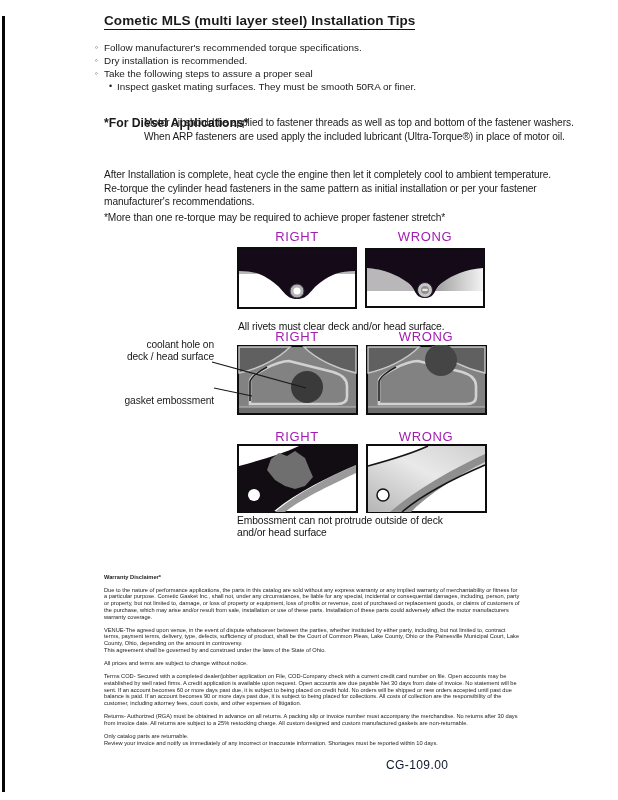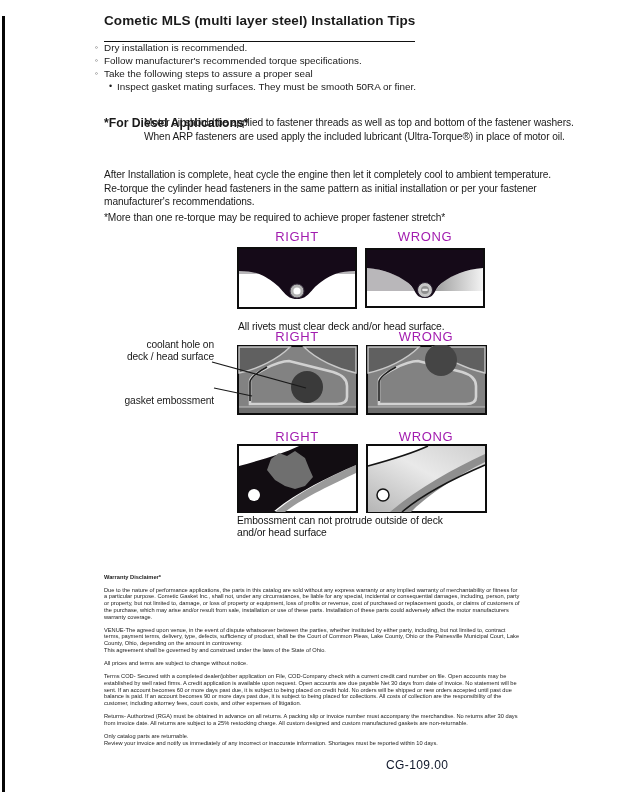--- a/index.html
+++ b/index.html
@@ -4,21 +4,21 @@
 <style>
   html,body{margin:0;padding:0;background:#e8e8e8;}
   .page{
     position:relative;width:618px;height:800px;background:#ffffff;
     font-family:"Liberation Sans","DejaVu Sans",sans-serif;color:#1a1a1a;
     overflow:hidden;margin:0 auto;
   }
   .abs{position:absolute;}
   .scan-line{left:2px;top:16px;width:3px;height:776px;background:#060606;}
   .title{left:104px;top:13px;font-size:13.5px;font-weight:bold;letter-spacing:.1px;}
-  .title span{display:inline-block;border-bottom:1.6px solid #111;padding-bottom:13px;}
+  .title span{display:inline-block;border-bottom:1.6px solid #111;padding-bottom:1px;}
   .bullets{left:95px;top:41px;font-size:9.9px;line-height:13px;width:470px;}
   .b-row{white-space:nowrap;}
   .b-glyph{display:inline-block;width:9px;font-size:8px;vertical-align:top;line-height:13px;}
   .b-sub{padding-left:14px;}
   .b-sub .b-glyph{width:8px;font-size:9px;}
   .diesel-h{left:104px;top:116px;font-size:12.2px;font-weight:bold;}
   .para{left:104px;font-size:10.2px;line-height:13.5px;width:458px;letter-spacing:-.1px;}
   .p1{top:116px;margin-left:40px;}
   .p2{top:168px;}
   .p3{top:211px;}
@@ -39,22 +39,22 @@
 
 <div class="page">
 
   <div class="abs scan-line"></div>
 
   <div class="abs title">
     <span>Cometic MLS (multi layer steel) Installation Tips</span>
   </div>
 
   <div class="abs bullets">
+    <div class="b-row"><span class="b-glyph">◦</span><span>Follow manufacturer's recommended torque specifications.</span></div>
     <div class="b-row"><span class="b-glyph">◦</span><span>Dry installation is recommended.</span></div>
-    <div class="b-row"><span class="b-glyph">◦</span><span>Follow manufacturer's recommended torque specifications.</span></div>
     <div class="b-row"><span class="b-glyph">◦</span><span>Take the following steps to assure a proper seal</span></div>
     <div class="b-row b-sub"><span class="b-glyph">•</span><span>Inspect gasket mating surfaces.  They must be smooth 50RA or finer.</span></div>
   </div>
 
   <div class="abs diesel-h">*For Diesel Applications*</div>
   <div class="abs para p1">Motor oil should be applied to fastener threads as well as top and bottom of the fastener washers. When ARP fasteners are used apply the included lubricant (Ultra-Torque®) in place of motor oil.</div>
   <div class="abs para p2">After Installation is complete, heat cycle the engine then let it completely cool to ambient temperature. Re-torque the cylinder head fasteners in the same pattern as initial installation or per your fastener manufacturer's recommendations.</div>
   <div class="abs para p3">*More than one re-torque may be required to achieve proper fastener stretch*</div>
 
   <div class="abs fig-label" style="left:237px;top:229px;">RIGHT</div>

